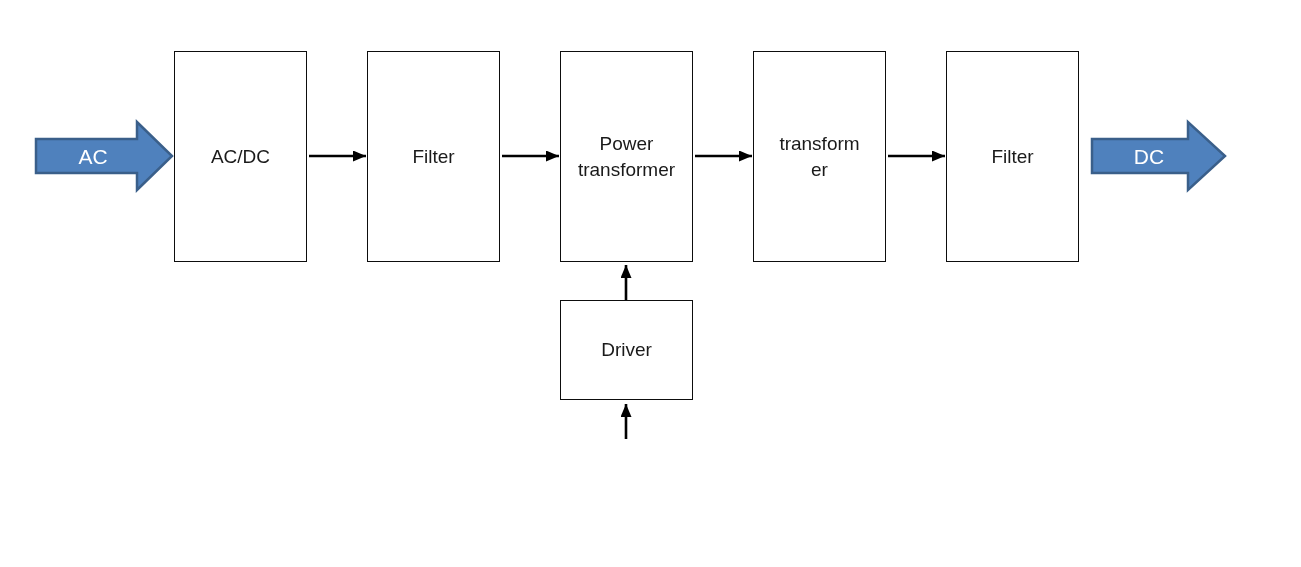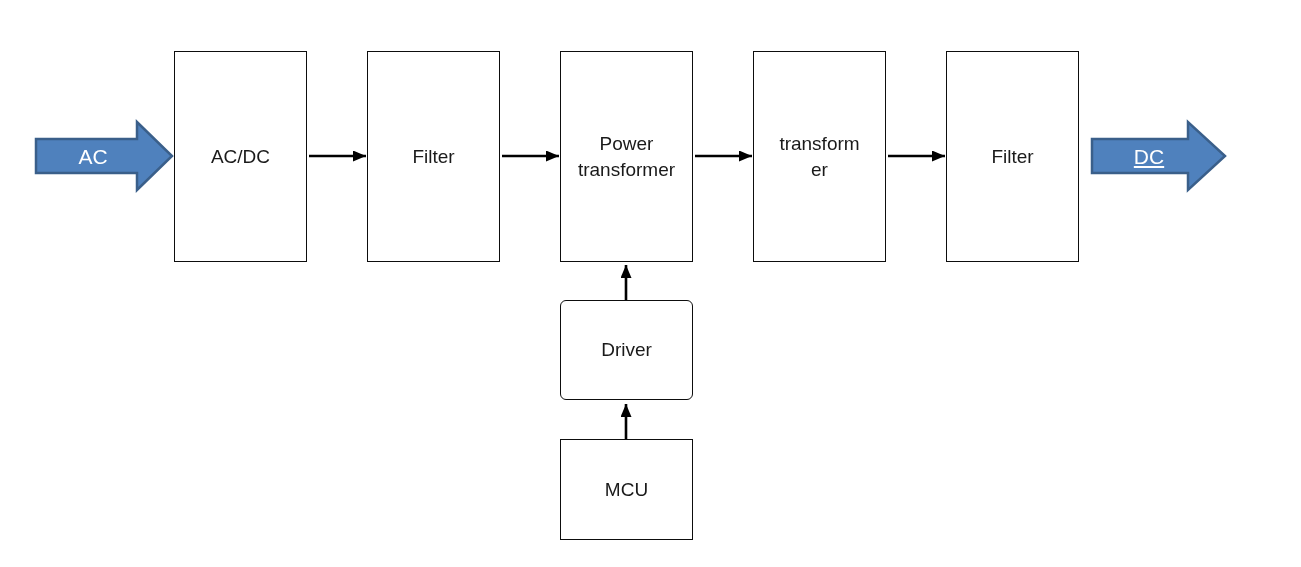--- a/index.html
+++ b/index.html
@@ -33,40 +33,40 @@
     font-size: 19px;
     line-height: 1.32;
     color: #1a1a1a;
     box-sizing: border-box;
   }
   .box-acdc        { left: 174px; top: 51px;  width: 133px; height: 211px; justify-content: center; }
   .box-filter1     { left: 367px; top: 51px;  width: 133px; height: 211px; }
   .box-power       { left: 560px; top: 51px;  width: 133px; height: 211px; }
   .box-transformer { left: 753px; top: 51px;  width: 133px; height: 211px; }
   .box-filter2     { left: 946px; top: 51px;  width: 133px; height: 211px; }
-  .box-driver      { left: 560px; top: 300px; width: 133px; height: 100px; border-radius: 6px; }
+  .box-driver      { left: 560px; top: 300px; width: 133px; height: 100px; }
   .box-mcu         { left: 560px; top: 439px; width: 133px; height: 101px; }
   .wrap-label {
     display: inline-block;
     max-width: 120px;
   }
   .break-label {
     display: inline-block;
     max-width: 90px;
     word-break: break-all;
   }
   .io-label {
     position: absolute;
     color: #ffffff;
     font-size: 21px;
     text-align: center;
     pointer-events: none;
   }
   .io-label-ac { left: 36px;   top: 142px; width: 114px; height: 30px; line-height: 30px; }
-  .io-label-dc { left: 1092px; top: 142px; width: 114px; height: 30px; line-height: 30px; text-decoration: underline; }
+  .io-label-dc { left: 1092px; top: 142px; width: 114px; height: 30px; line-height: 30px; }
 </style>
 </head>
 <body>
 
 <div class="canvas">
 
   <svg class="overlay" viewBox="0 0 1301 567" xmlns="http://www.w3.org/2000/svg">
     <defs>
       <marker id="ah" markerUnits="userSpaceOnUse" markerWidth="13" markerHeight="11" refX="13" refY="5.5" orient="auto">
         <path d="M0,0 L13,5.5 L0,11 Z" fill="#000000"></path>
@@ -103,20 +103,17 @@
   </div>
 
   <div class="box box-filter2">
     <span class="wrap-label">Filter</span>
   </div>
 
   <div class="box box-driver">
     <span class="wrap-label">Driver</span>
   </div>
 
-  <div class="box box-mcu">
-    <span class="wrap-label">MCU</span>
-  </div>
 
   <div class="io-label io-label-ac">AC</div>
   <div class="io-label io-label-dc">DC</div>
 
 </div>
 
 </body></html>

